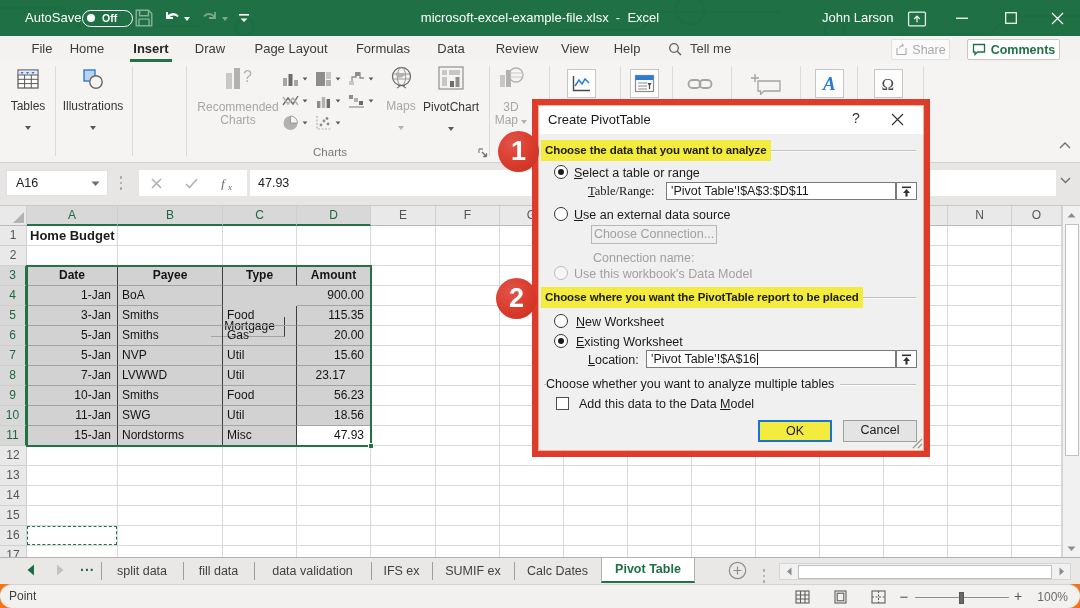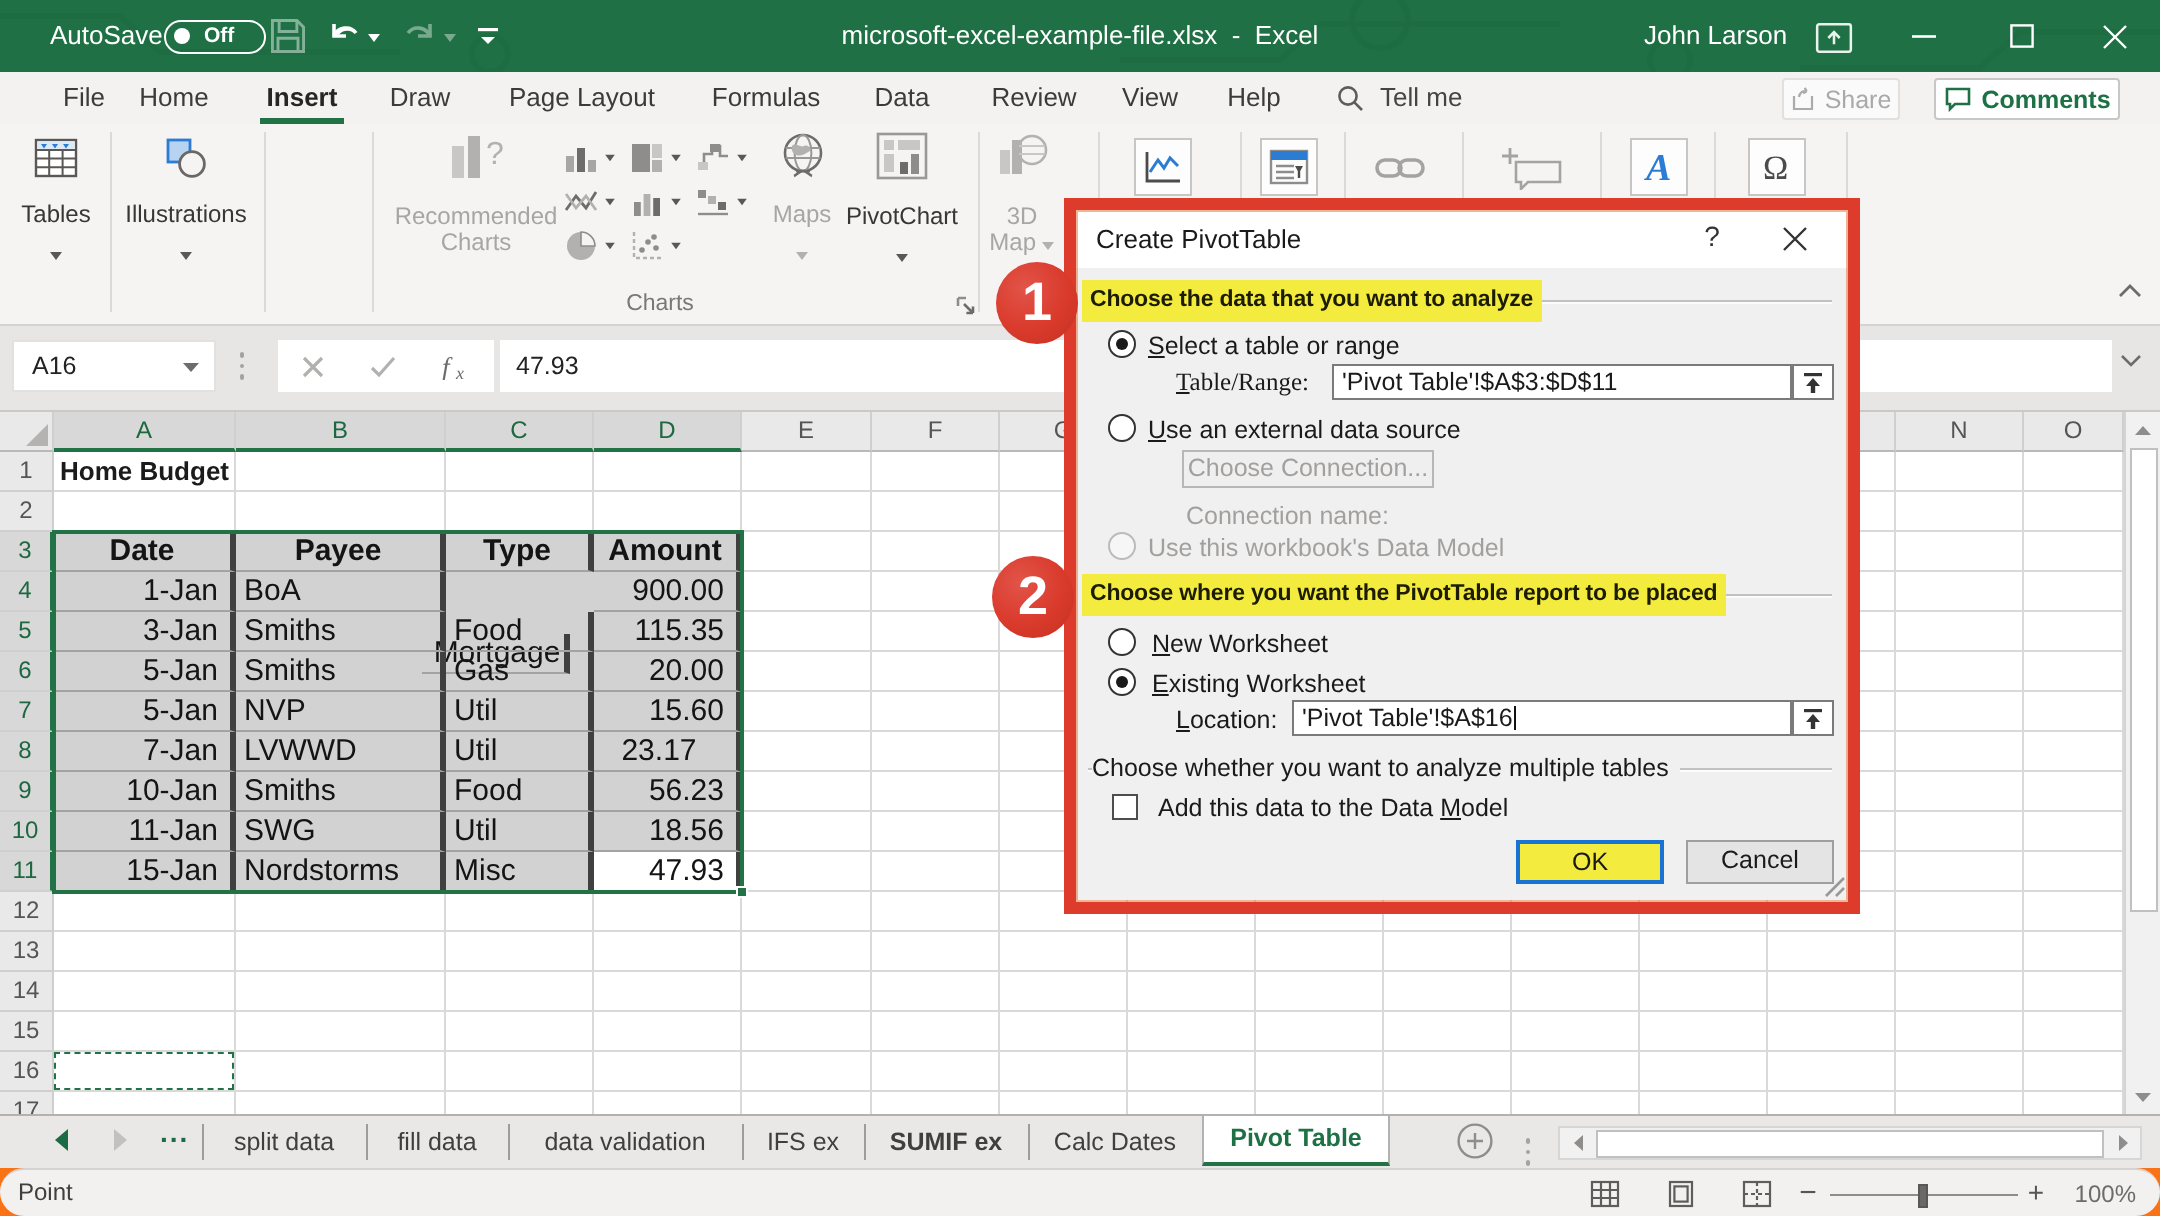--- a/index.html
+++ b/index.html
@@ -54,21 +54,21 @@
   #grid { position:absolute; left:0; top:206px; width:1080px; height:351px; background:#fff; }
   .colhdr { position:absolute; top:0; height:20px; background:#e9e9e9; border-right:1px solid #cfcfcf; border-bottom:1px solid #b9b9b9; color:#555; font-size:12px; text-align:center; line-height:19px; }
   .colhdr.sel { background:#d8d8d8; color:#1d6840; border-bottom:2px solid #217346; }
   #cornerbox { position:absolute; left:0; top:0; width:27px; height:20px; background:#e9e9e9; border-right:1px solid #cfcfcf; border-bottom:1px solid #b9b9b9; }
   #cornerbox svg { position:absolute; right:2px; bottom:2px; }
   .rowhdr { position:absolute; left:0; width:27px; height:20px; background:#e9e9e9; border-right:1px solid #cfcfcf; border-bottom:1px solid #cfcfcf; color:#555; font-size:12px; text-align:center; line-height:19px; }
   .rowhdr.sel { background:#d8d8d8; color:#1d6840; border-right:2px solid #217346; }
   .gl-v { position:absolute; width:1px; background:#d9d9d9; }
   .gl-h { position:absolute; height:1px; background:#d9d9d9; }
   .celltext { position:absolute; height:20px; line-height:20px; font-size:13px; color:#1b1b1b; white-space:nowrap; }
-  .tcell { position:absolute; border-right:3px solid #404040; border-bottom:1px solid #a3a3a3; font-size:15px; color:#141414; line-height:19px; white-space:nowrap; }
+  .tcell { position:absolute; border-right:1px solid #404040; border-bottom:1px solid #a3a3a3; font-size:12px; color:#141414; line-height:19px; white-space:nowrap; }
   
   #vsb { position:absolute; left:1062px; top:0; width:18px; height:351px; background:#f1f1f1; border-left:1px solid #d4d4d4; }
   #vsb .sbbtn { position:absolute; left:0; width:17px; height:17px; display:flex; align-items:center; justify-content:center; }
   #vsb-thumb { position:absolute; left:1.5px; top:18px; width:14px; height:232px; background:#fff; border:1px solid #c0c0c0; }
 
   
   #sheetbar { position:absolute; left:0; top:557px; width:1080px; height:27px; background:#eae8e7; border-top:1px solid #b4b2b0; }
   .stab { position:absolute; top:1px; height:24px; line-height:24px; font-size:12.5px; color:#3f3f3f; text-align:center; }
   .stab-sep { position:absolute; top:4px; height:18px; width:1px; background:#9f9d9b; }
   #active-stab { position:absolute; top:0; height:25px; background:#fff; border-left:1px solid #b4b2b0; border-right:1px solid #b4b2b0; border-bottom:2.5px solid #217346; color:#1e7145; font-weight:bold; font-size:12.5px; text-align:center; line-height:22px; }
@@ -590,21 +590,21 @@
     <div id="stabs">
         <div class="stab-sep" style="left: 101px;"></div>
         <div class="stab" style="left: 101px; width: 82px;">split data</div>
         <div class="stab-sep" style="left: 183px;"></div>
         <div class="stab" style="left: 183px; width: 71px;">fill data</div>
         <div class="stab-sep" style="left: 254px;"></div>
         <div class="stab" style="left: 254px; width: 117px;">data validation</div>
         <div class="stab-sep" style="left: 371px;"></div>
         <div class="stab" style="left: 371px; width: 61px;">IFS ex</div>
         <div class="stab-sep" style="left: 432px;"></div>
-        <div class="stab" style="left: 432px; width: 82px; font-weight: bold;">SUMIF ex</div>
+        <div class="stab" style="left: 432px; width: 82px;">SUMIF ex</div>
         <div class="stab-sep" style="left: 514px;"></div>
         <div class="stab" style="left: 514px; width: 87px;">Calc Dates</div>
         <div id="active-stab" style="left: 601px; width: 94px;">Pivot Table</div>
       </div>
     <svg id="newsheet" width="19" height="19" viewBox="0 0 19 19" style="top:3px;">
         <circle cx="9.5" cy="9.5" r="8.2" fill="none" stroke="#8f8d8b" stroke-width="1.2"></circle>
         <path d="M9.5 5.5 v8 M5.5 9.5 h8" stroke="#8f8d8b" stroke-width="1.2"></path>
       </svg>
     <div class="vdots" style="left:762px; top:7px; position:absolute;">
         <i></i>

